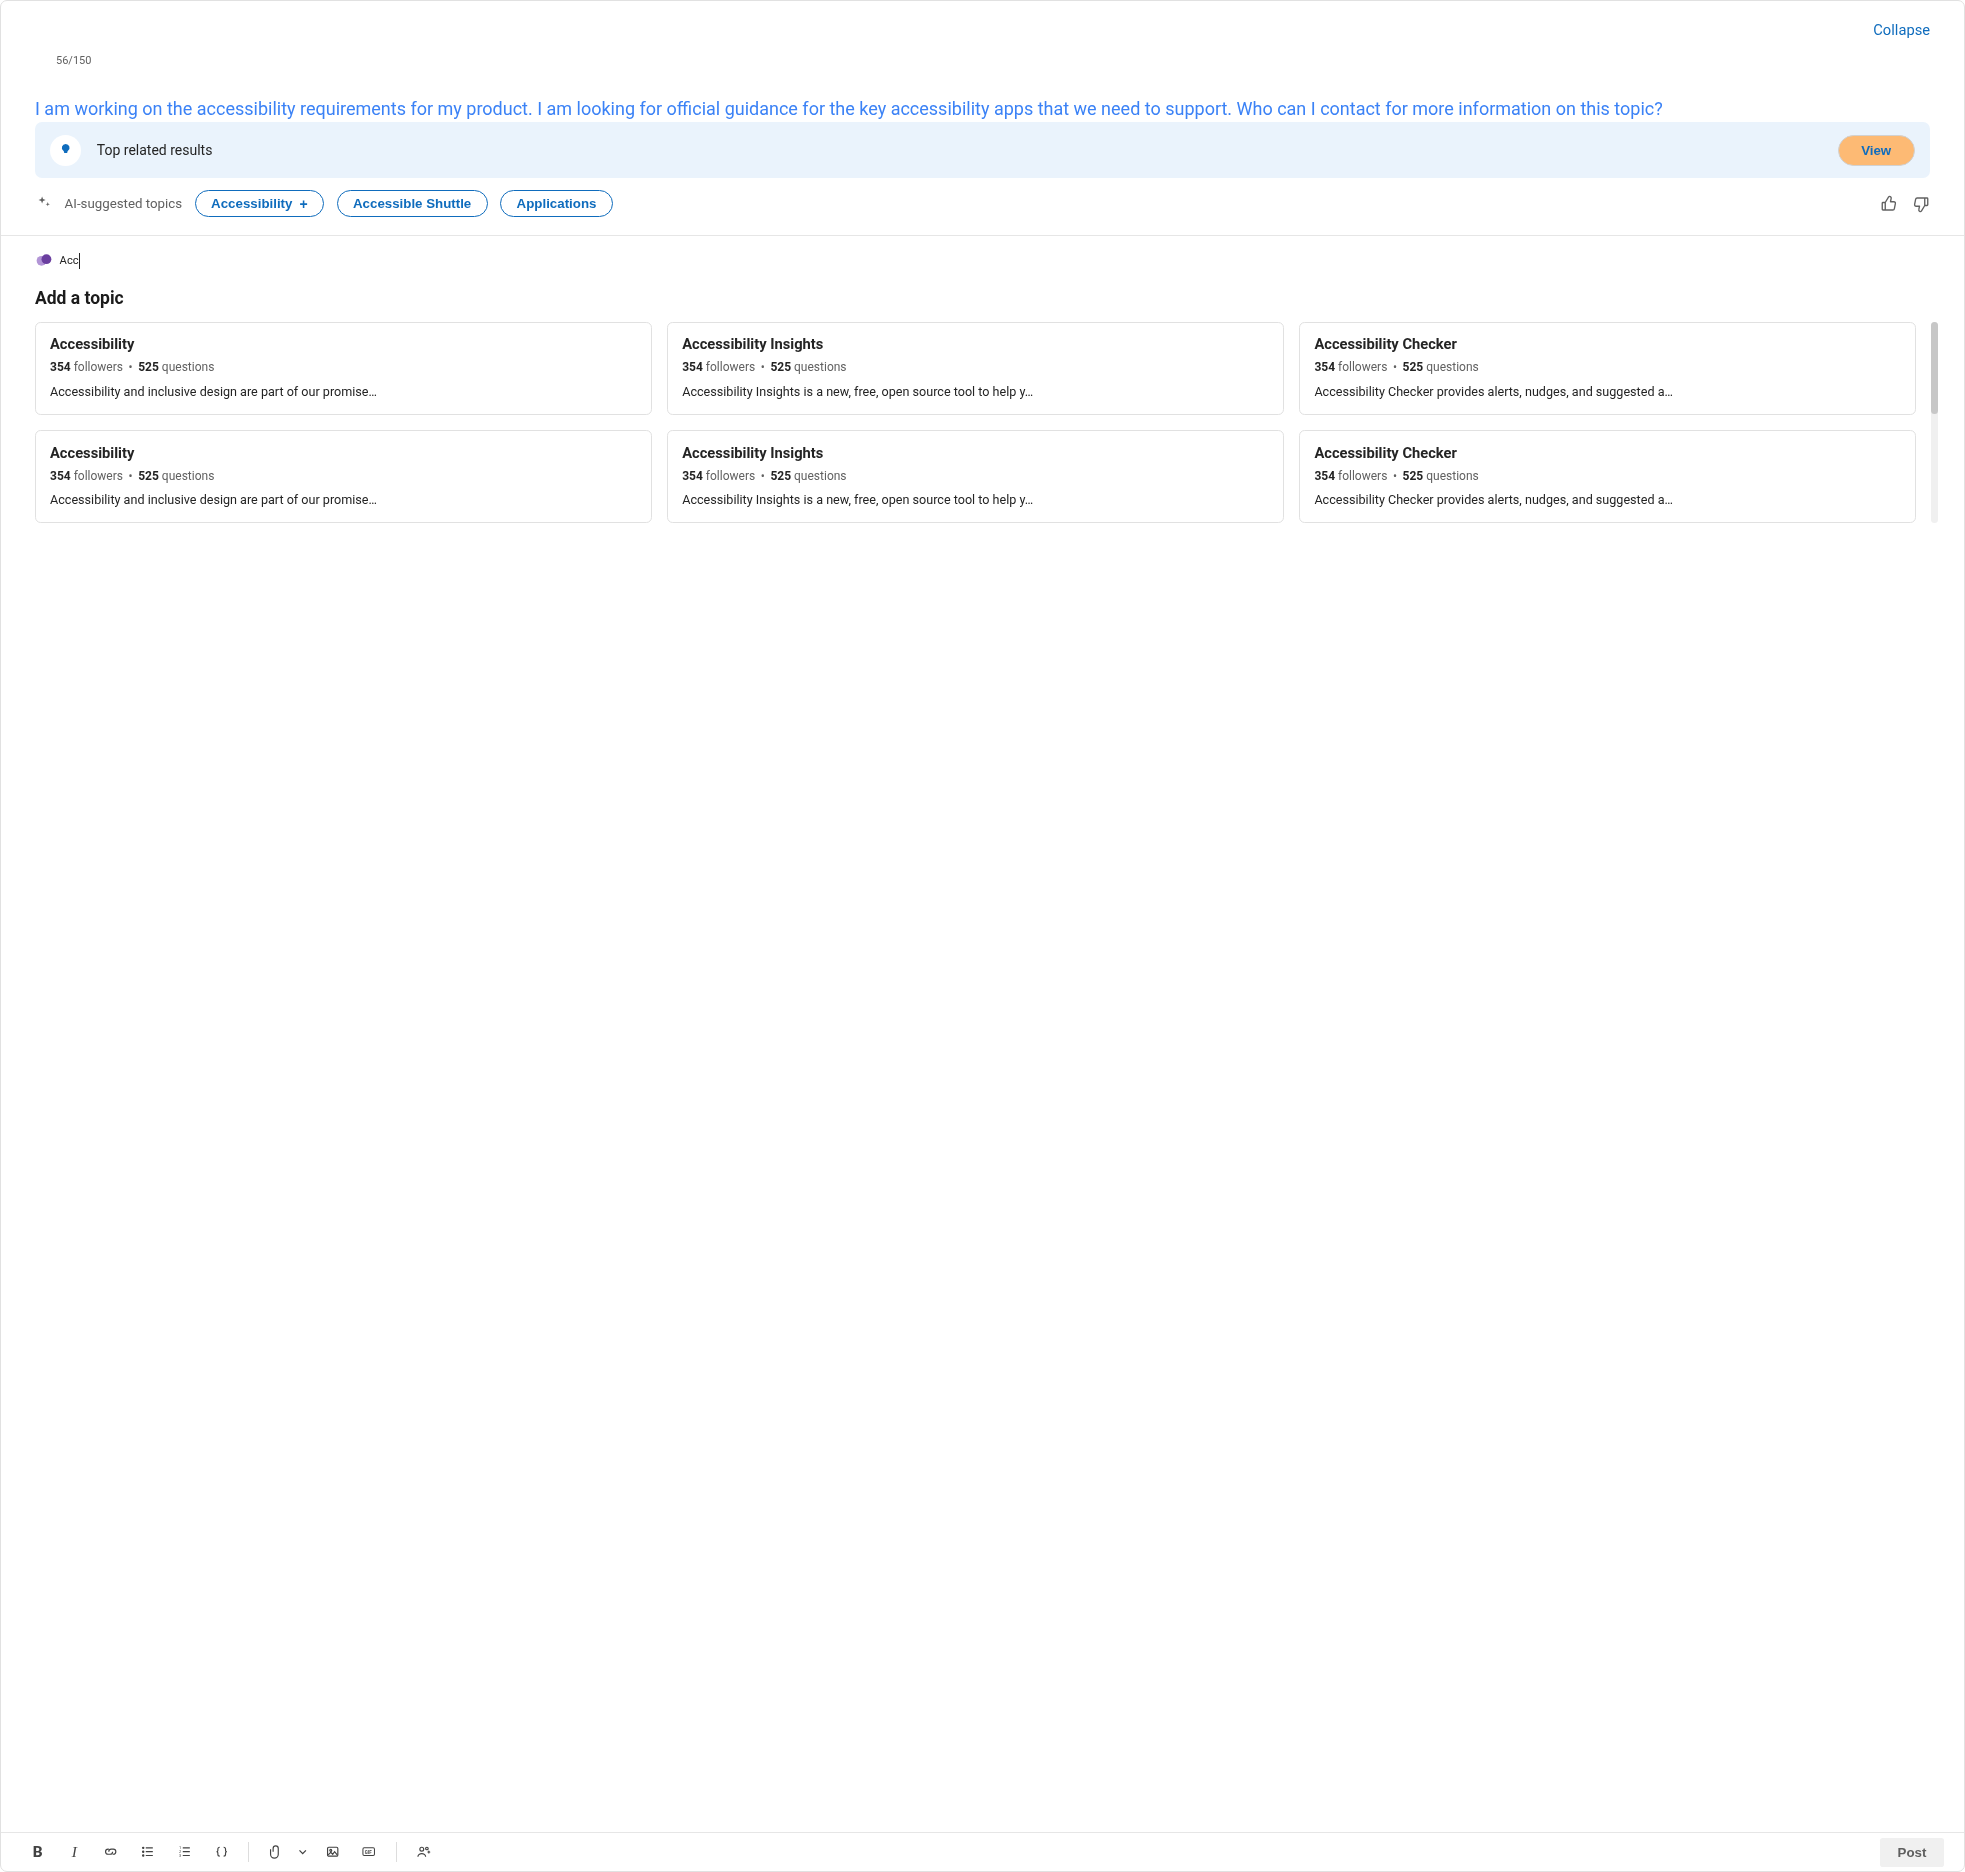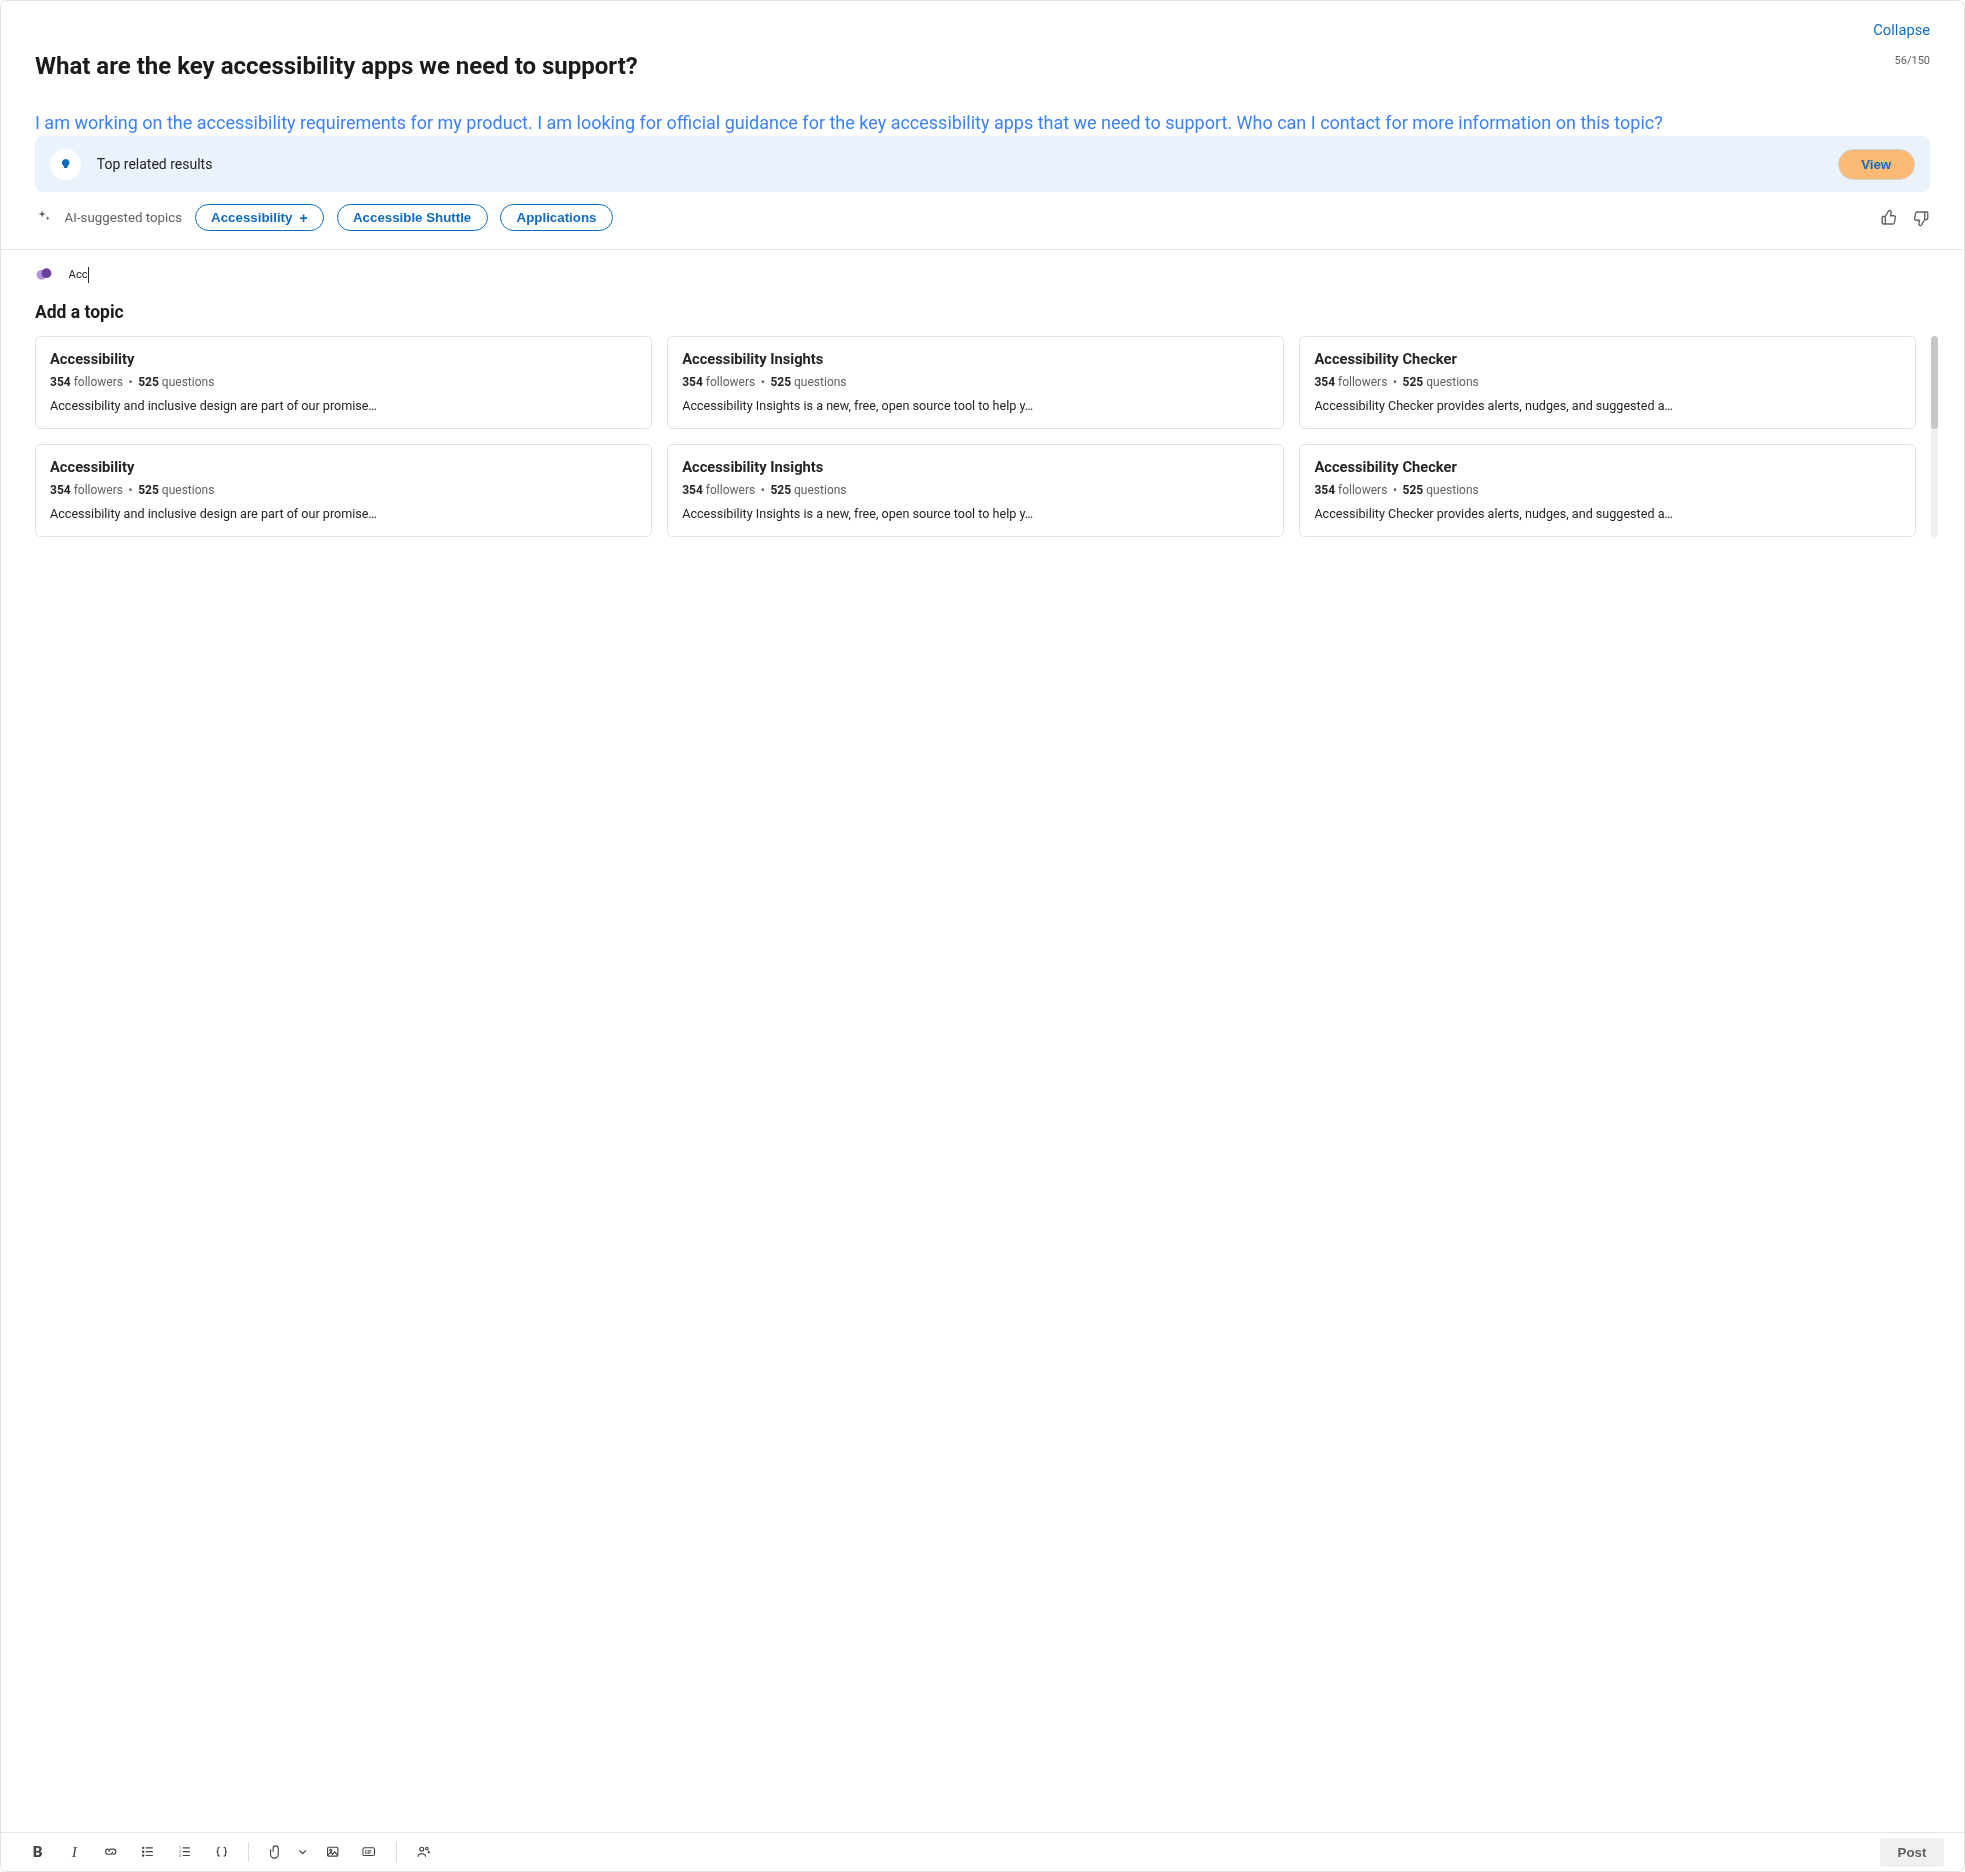--- a/index.html
+++ b/index.html
@@ -103,21 +103,21 @@
     display: inline-flex; align-items: center; gap: 7px;
   }
   .chip .plus { font-size: 14px; line-height: 1; }
   .thumbs { margin-left: auto; display: flex; gap: 14px; }
   .thumbs svg { width: 18px; height: 18px; display:block; cursor:pointer; }
   .divider {
     height: 0.7px; background: #e6e6e6;
     margin: 18px -34px 0 -34px;
   }
   .topic-input-row {
-    display: flex; align-items: center; gap: 14px;
+    display: flex; align-items: center; gap: 5px;
     margin-top: 15.4px;
   }
   .topic-icon svg { width: 19.6px; height: 19.6px; display:block;}
   .cursor-bar::after {
     content: ""; display:inline-block;
     width:1px; height:15.4px; background:#242424; vertical-align:middle;
   }
   .section-heading {
     font-size: 17.5px; font-weight: 700; color: #1b1b1b;
     margin-top: 17px;
@@ -195,21 +195,20 @@
 <body>
 
 <div class="window">
   <div class="content">
 
     <div class="top-row">
       <a class="collapse-link">Collapse</a>
     </div>
 
     <div class="title-row">
-      <div class="title-text">What are the key accessibility apps we need to support?</div>
       <div class="counter">56/150</div>
     </div>
 
     <div class="body-text">I am working on the accessibility requirements for my product. I am looking for official guidance for the key accessibility apps that we need to support. Who can I contact for more information on this topic?</div>
 
     <div class="related-row">
       <div class="bulb-badge">
         <svg viewBox="0 0 24 24" fill="none">
             <path d="M12 3a6 6 0 0 0-3.6 10.8c.5.4.8.9.9 1.5l.2 1.2a1 1 0 0 0 1 .8h3a1 1 0 0 0 1-.8l.2-1.2c.1-.6.4-1.1.9-1.5A6 6 0 0 0 12 3Z" fill="#0f6cbd"></path>
           </svg>

